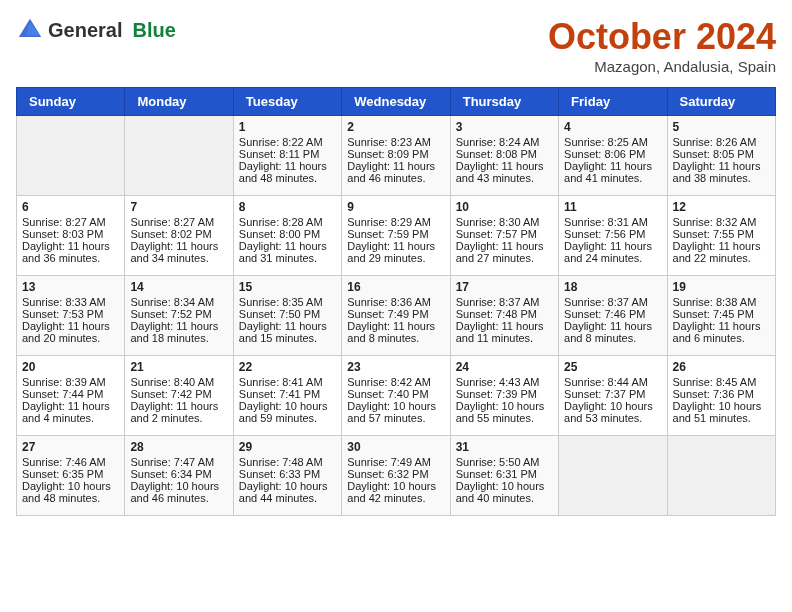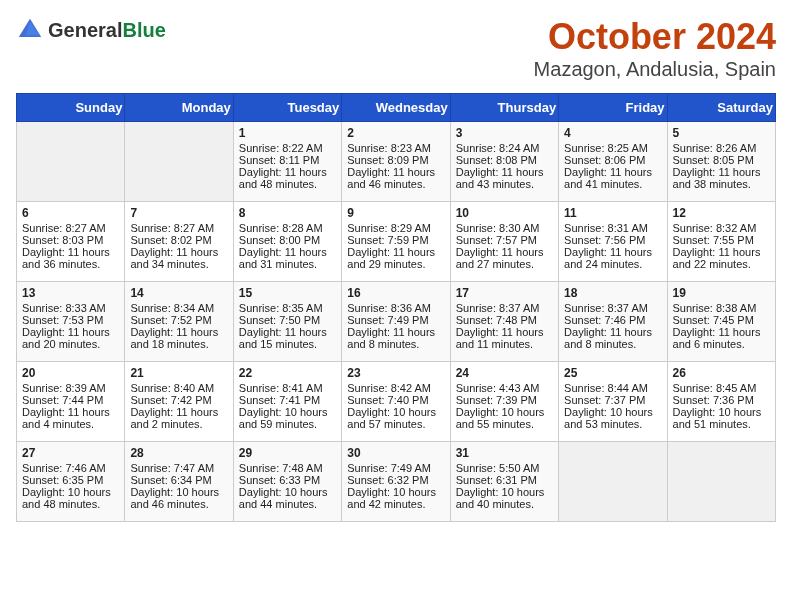--- a/index.html
+++ b/index.html
@@ -31,33 +31,33 @@
     }
     .title-area {
       text-align: right;
     }
     .month-title {
       font-size: 36px;
       font-weight: bold;
       color: #c2410c;
     }
     .location {
-      font-size: 20px;
+      font-size: 15px;
       color: #444;
     }
     table {
       width: 100%;
       border-collapse: collapse;
       font-size: 11px;
     }
     thead tr th {
       background-color: #2255cc;
       color: #fff;
-      text-align: right;
-      padding: 6px 2px;
+      text-align: left;
+      padding: 6px 12px;
       font-size: 13px;
       font-weight: bold;
       border: 1px solid #1a44aa;
     }
     tbody tr td {
       border: 1px solid #ccc;
       vertical-align: top;
       padding: 4px 5px;
       min-height: 72px;
       height: 80px;
@@ -86,21 +86,21 @@
 <body>
 
 <div class="container">
   <div class="header-area">
     <div class="logo">
       <svg class="logo-icon" viewBox="0 0 40 40" xmlns="http://www.w3.org/2000/svg">
         <polygon points="20,4 36,30 4,30" fill="#2255cc" opacity="0.85"></polygon>
         <polygon points="20,8 34,28 14,28" fill="#4488ee" opacity="0.7"></polygon>
       </svg>
       <div>
-        <div style="display:flex;align-items:baseline;gap:0px;">
+        <div style="display:flex;align-items:baseline;gap:10px;">
           <span style="font-size:20px;font-weight:bold;color:#333;">General</span>
             <span style="font-size:20px;font-weight:bold;color:#15803d;">Blue</span>
         </div>
       </div>
     </div>
     <div class="title-area">
       <div class="month-title">October 2024</div>
       <div class="location">Mazagon, Andalusia, Spain</div>
     </div>
   </div>

